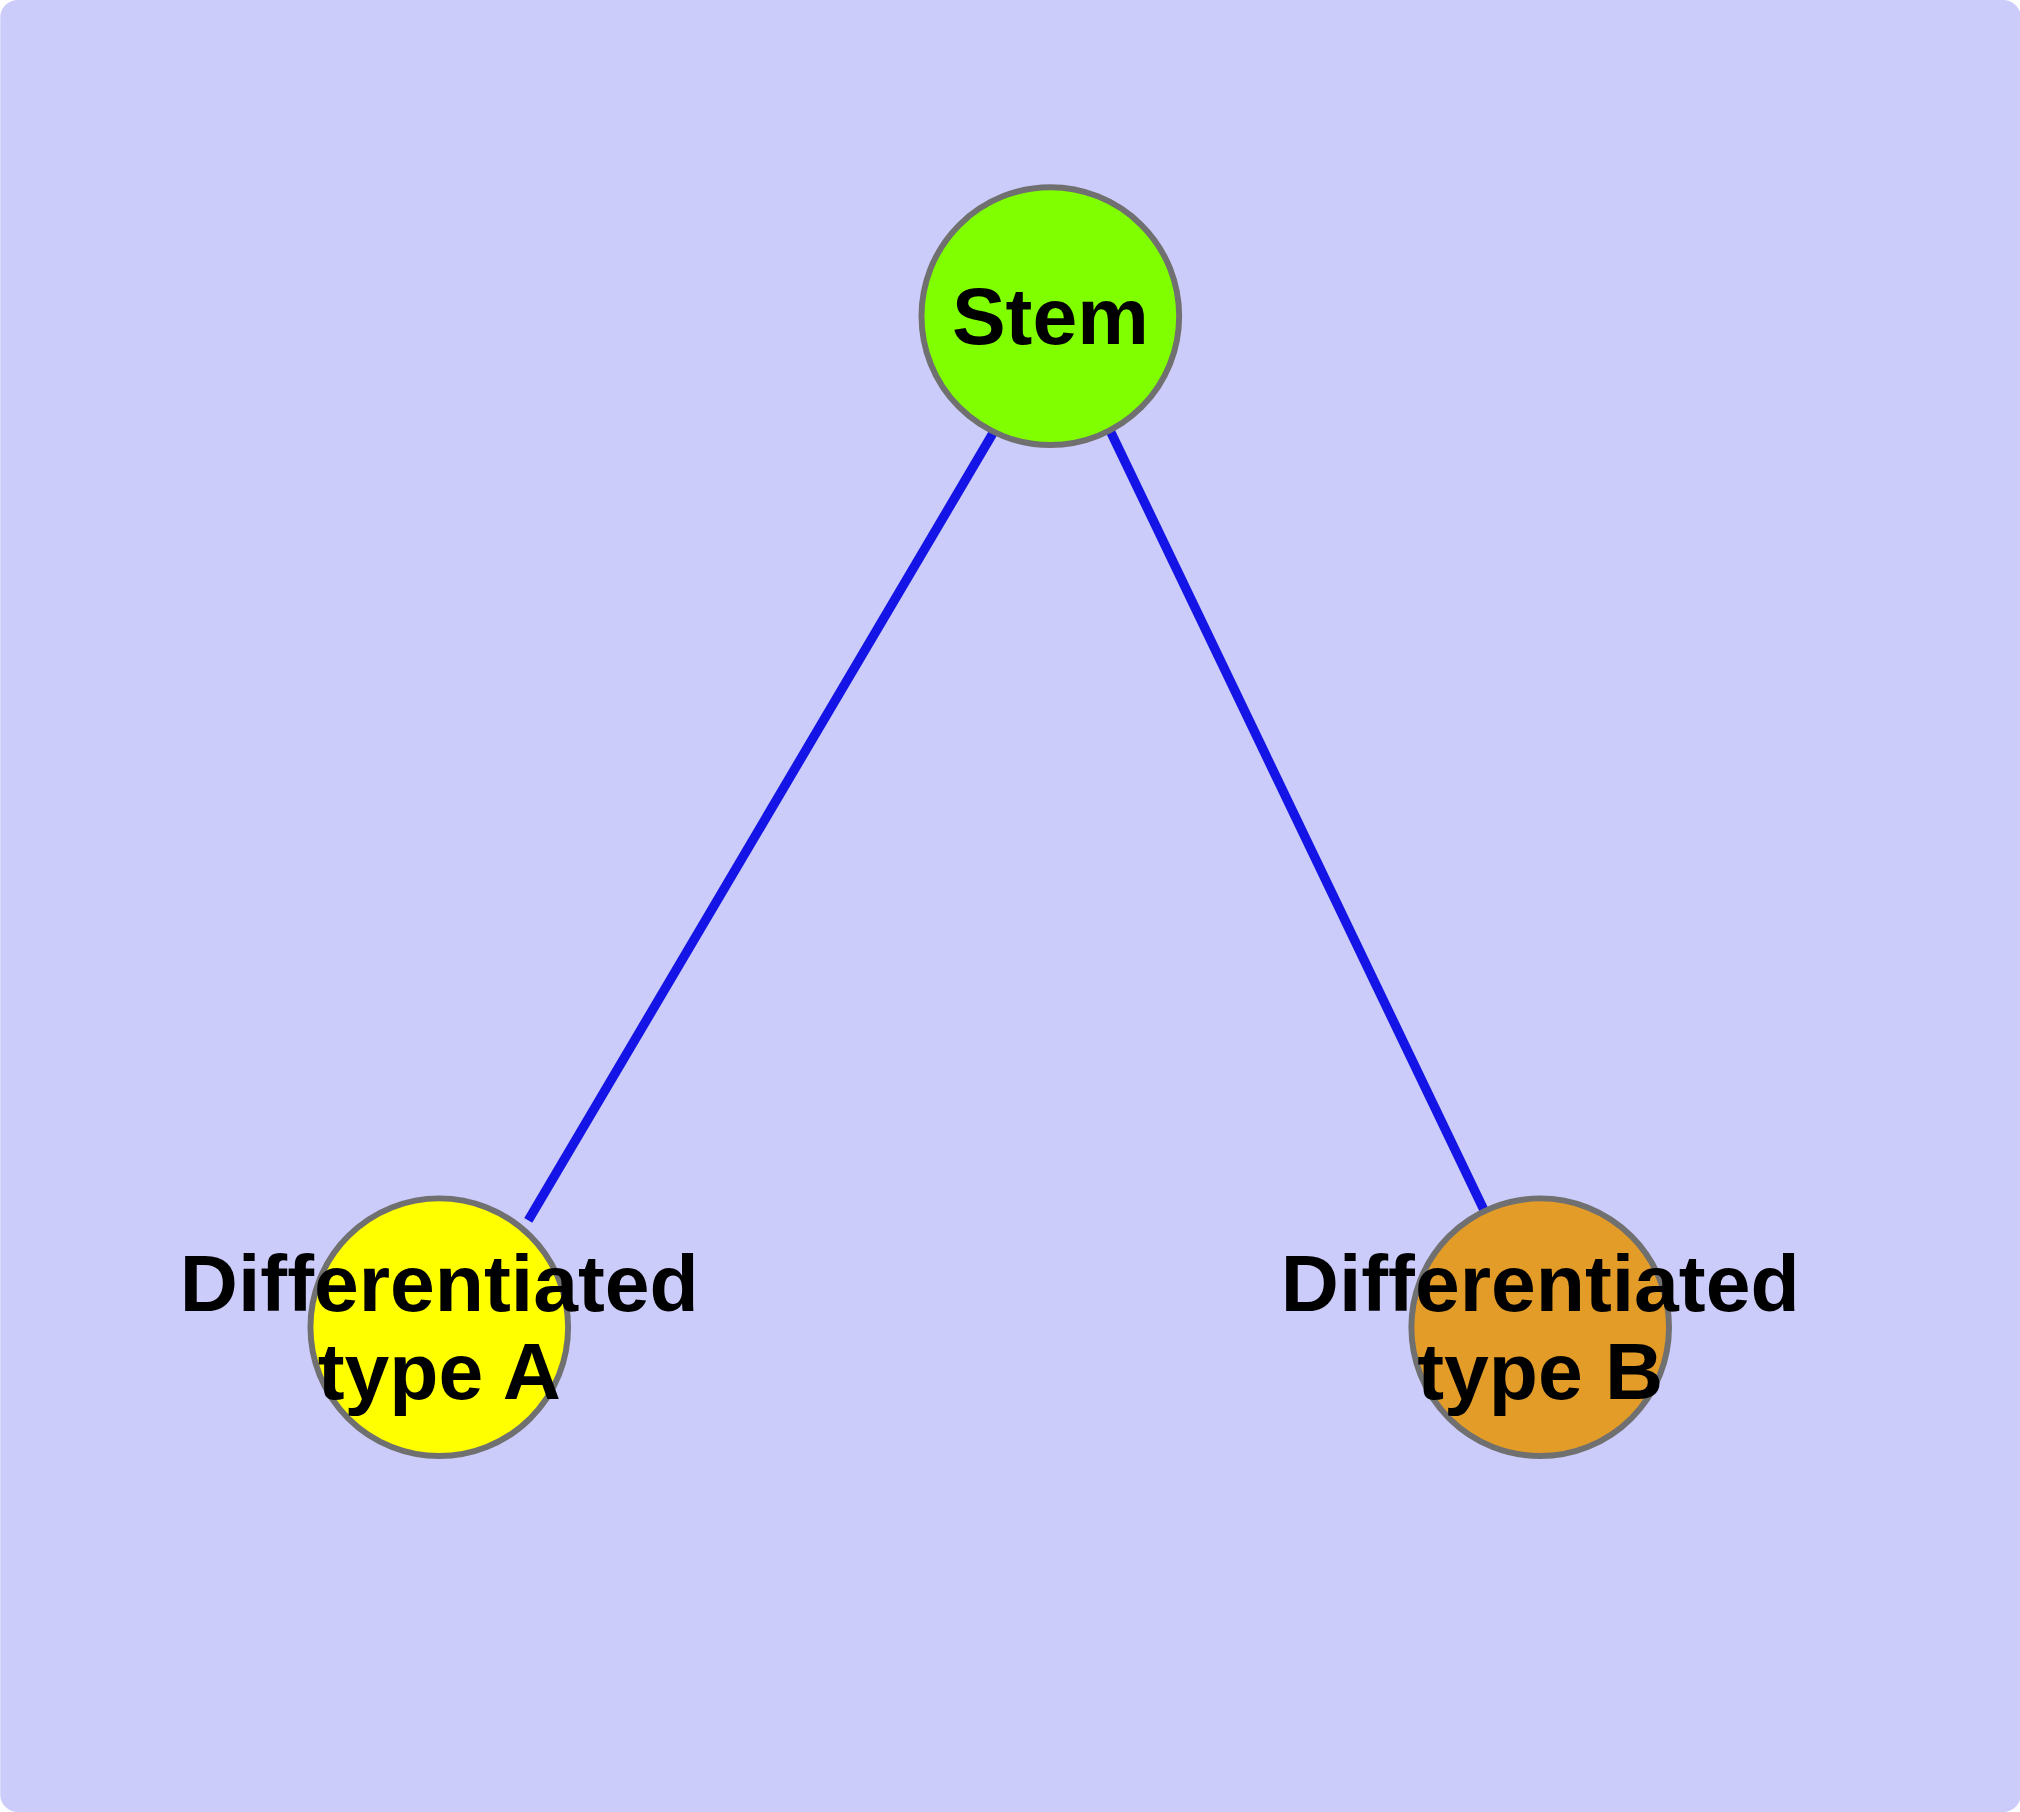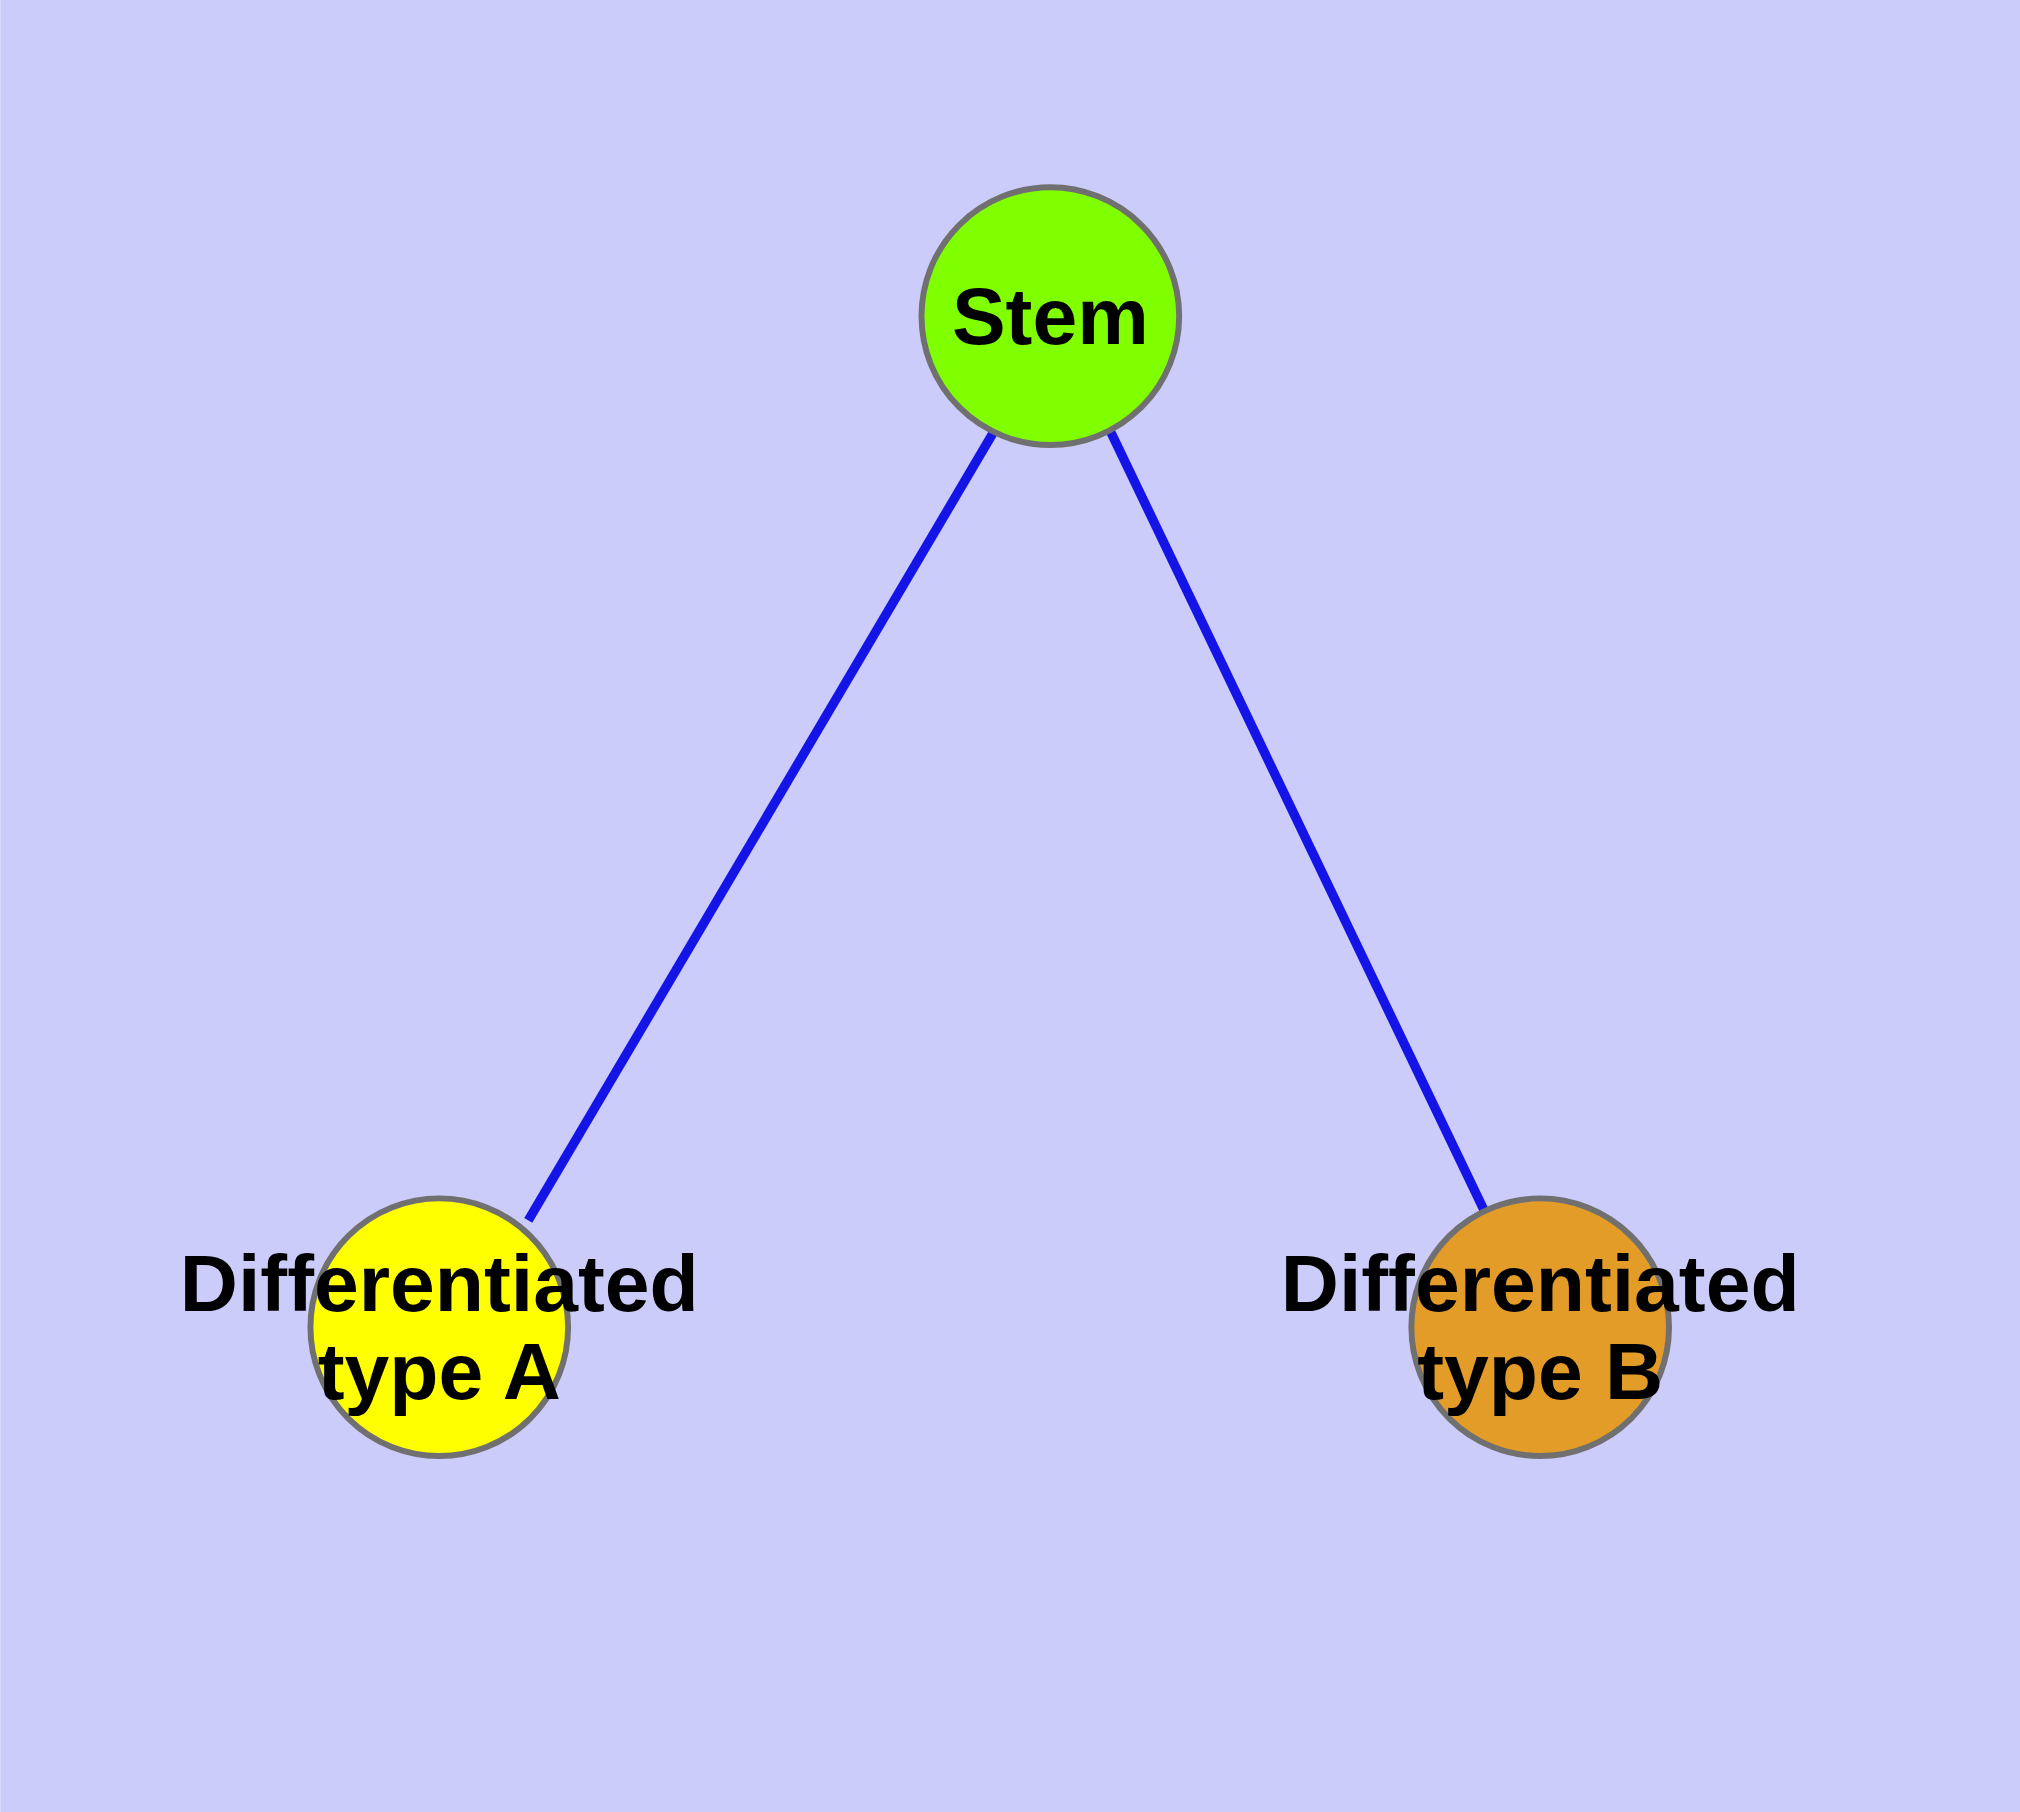--- a/index.html
+++ b/index.html
@@ -27,21 +27,21 @@
     font-weight: bold;
     fill: #000000;
     text-anchor: middle;
     dominant-baseline: alphabetic;
     white-space: pre;
   }
 </style>
 </head>
 <body>
 
-<div id="canvas" style="width: 2021px; height: 1812px;">
+<div id="canvas" style="width: 2021px; height: 1812px; border-radius: 18px;">
   <svg id="graph-svg" viewBox="0 0 2384 2138" style="width: 2021px; height: 1812px;">
 
     <rect id="bg-rect" x="0" y="0" width="2384" height="2138" fill="#ccccfa"></rect>
 
     <g id="edges-layer">
         <line x1="1172" y1="510" x2="623" y2="1440" stroke="#1414e6" stroke-width="11" stroke-linecap="butt"></line>
         <line x1="1309" y1="507" x2="1757" y2="1441" stroke="#1414e6" stroke-width="11" stroke-linecap="butt"></line>
       </g>
     <g id="nodes-layer">
         <circle cx="1239" cy="373" r="152" fill="#80ff00" stroke="#707070" stroke-width="7"></circle>

